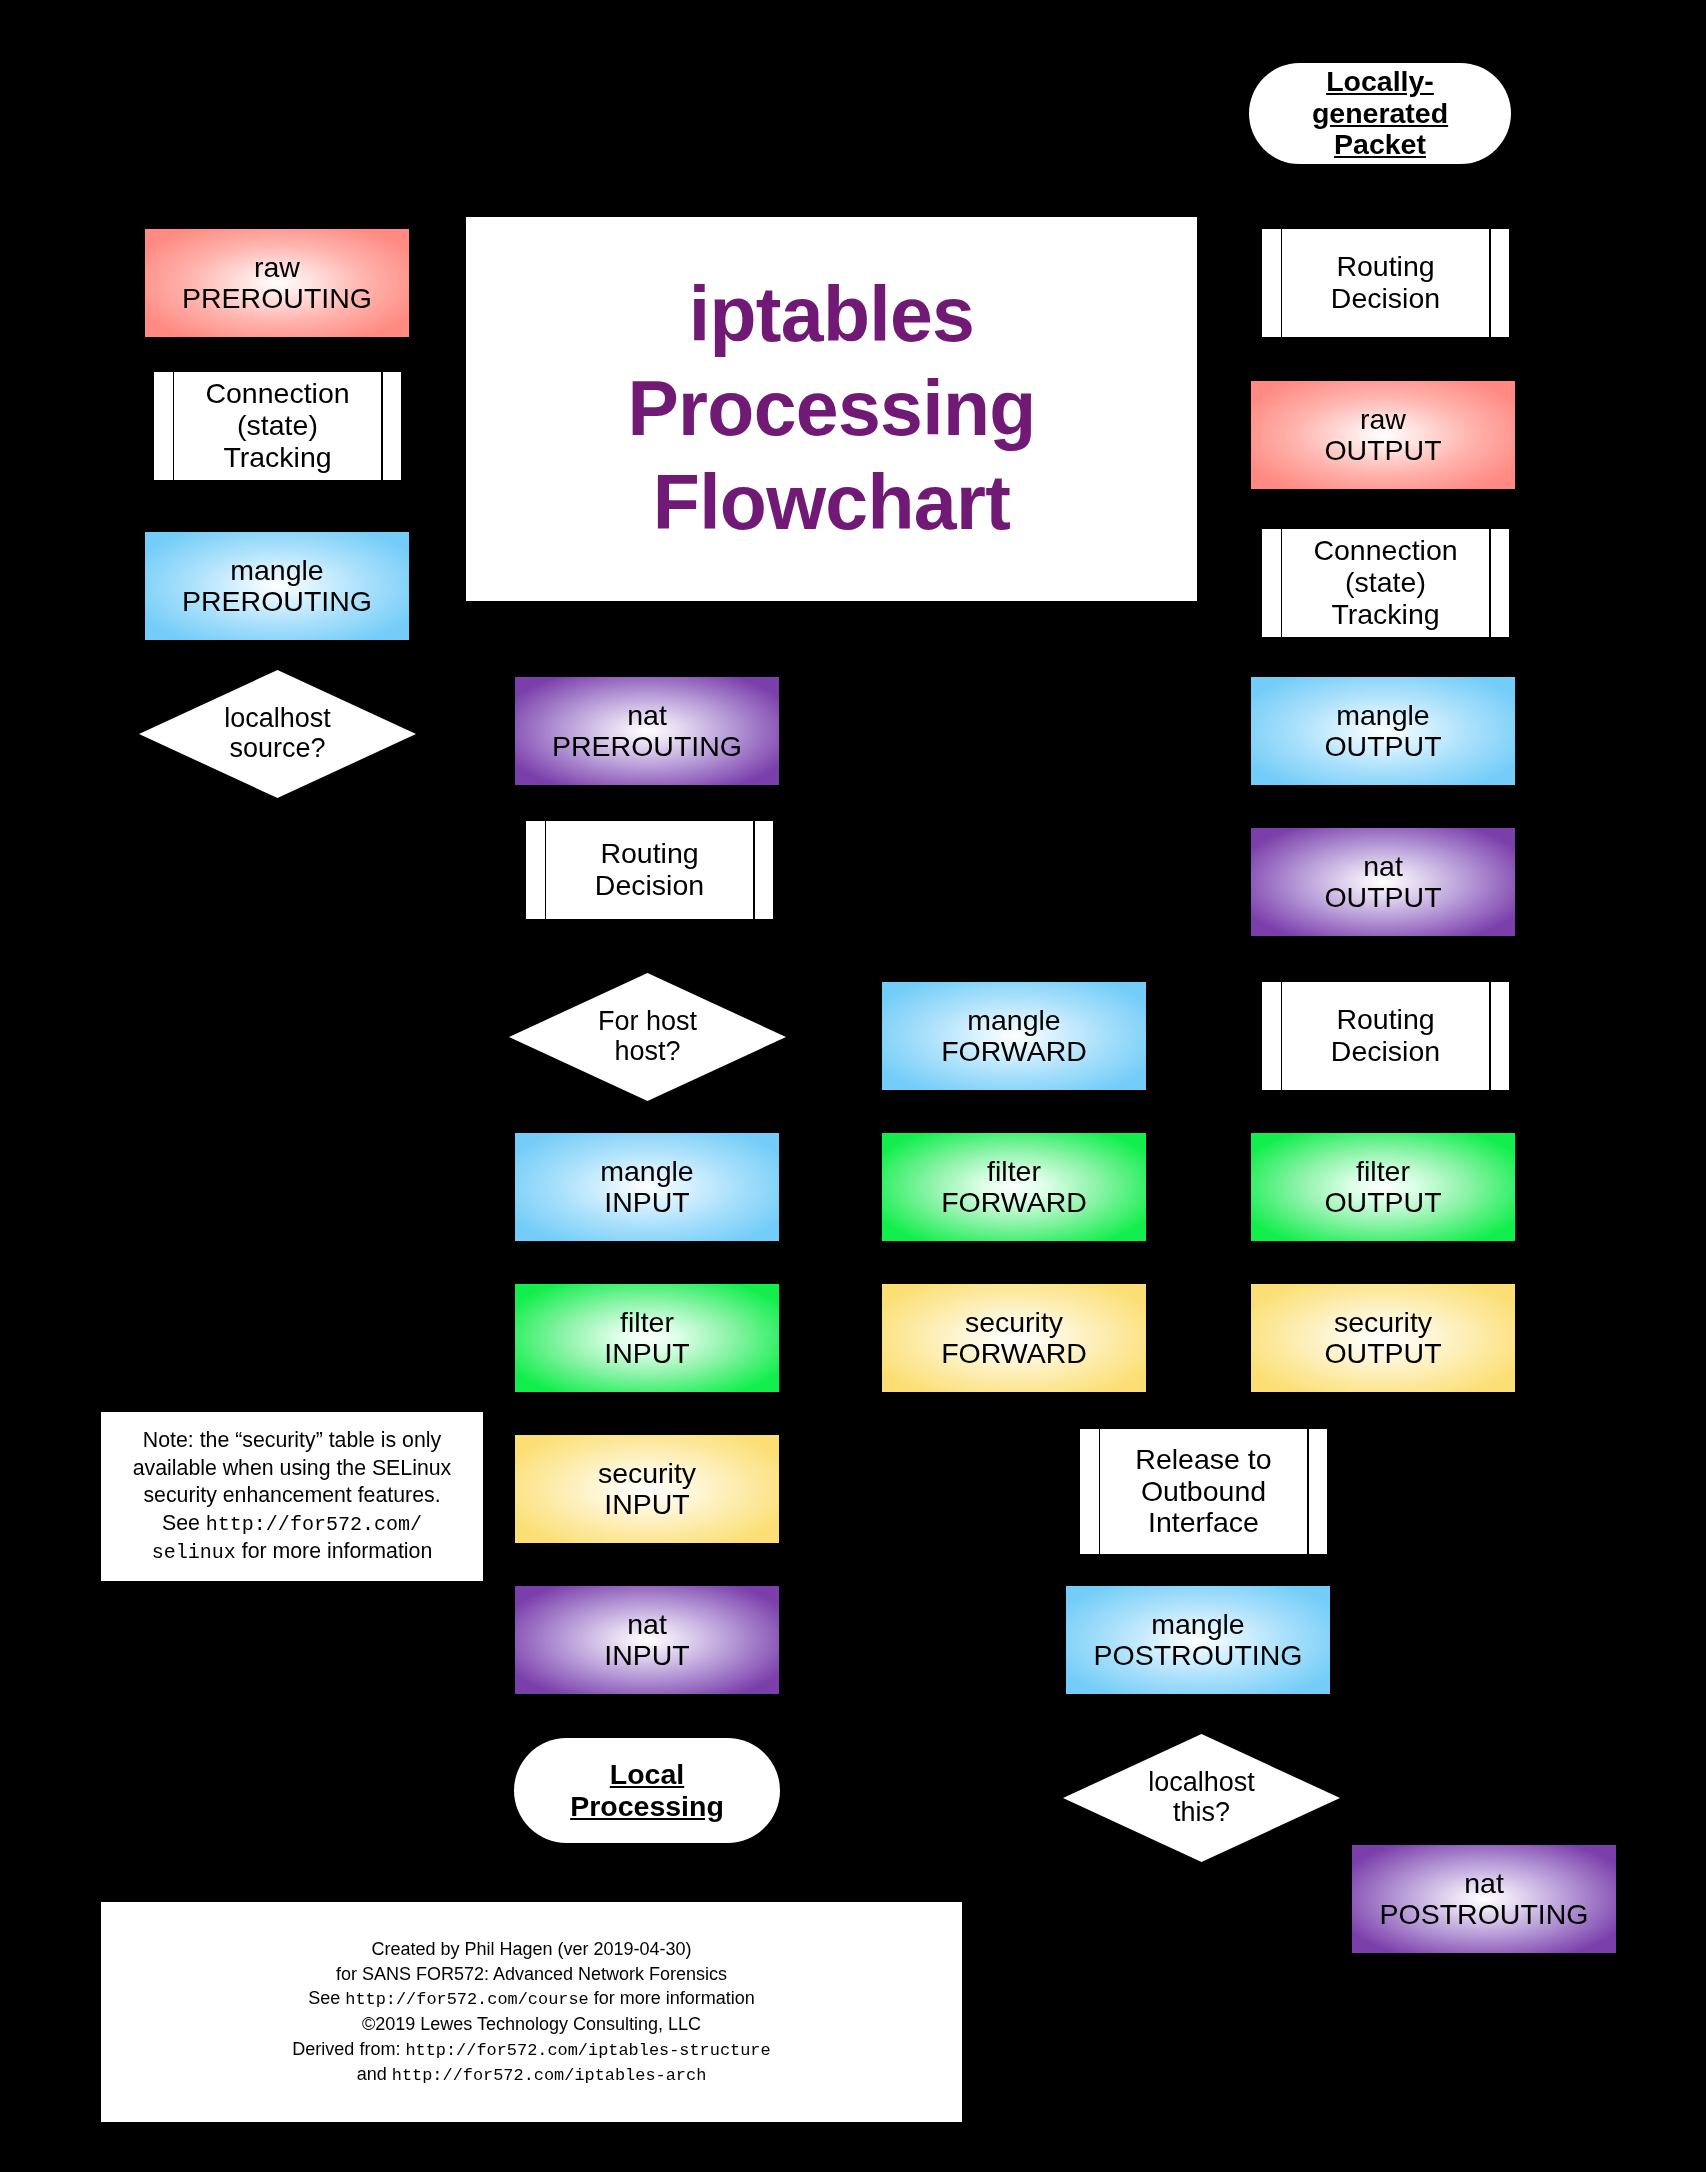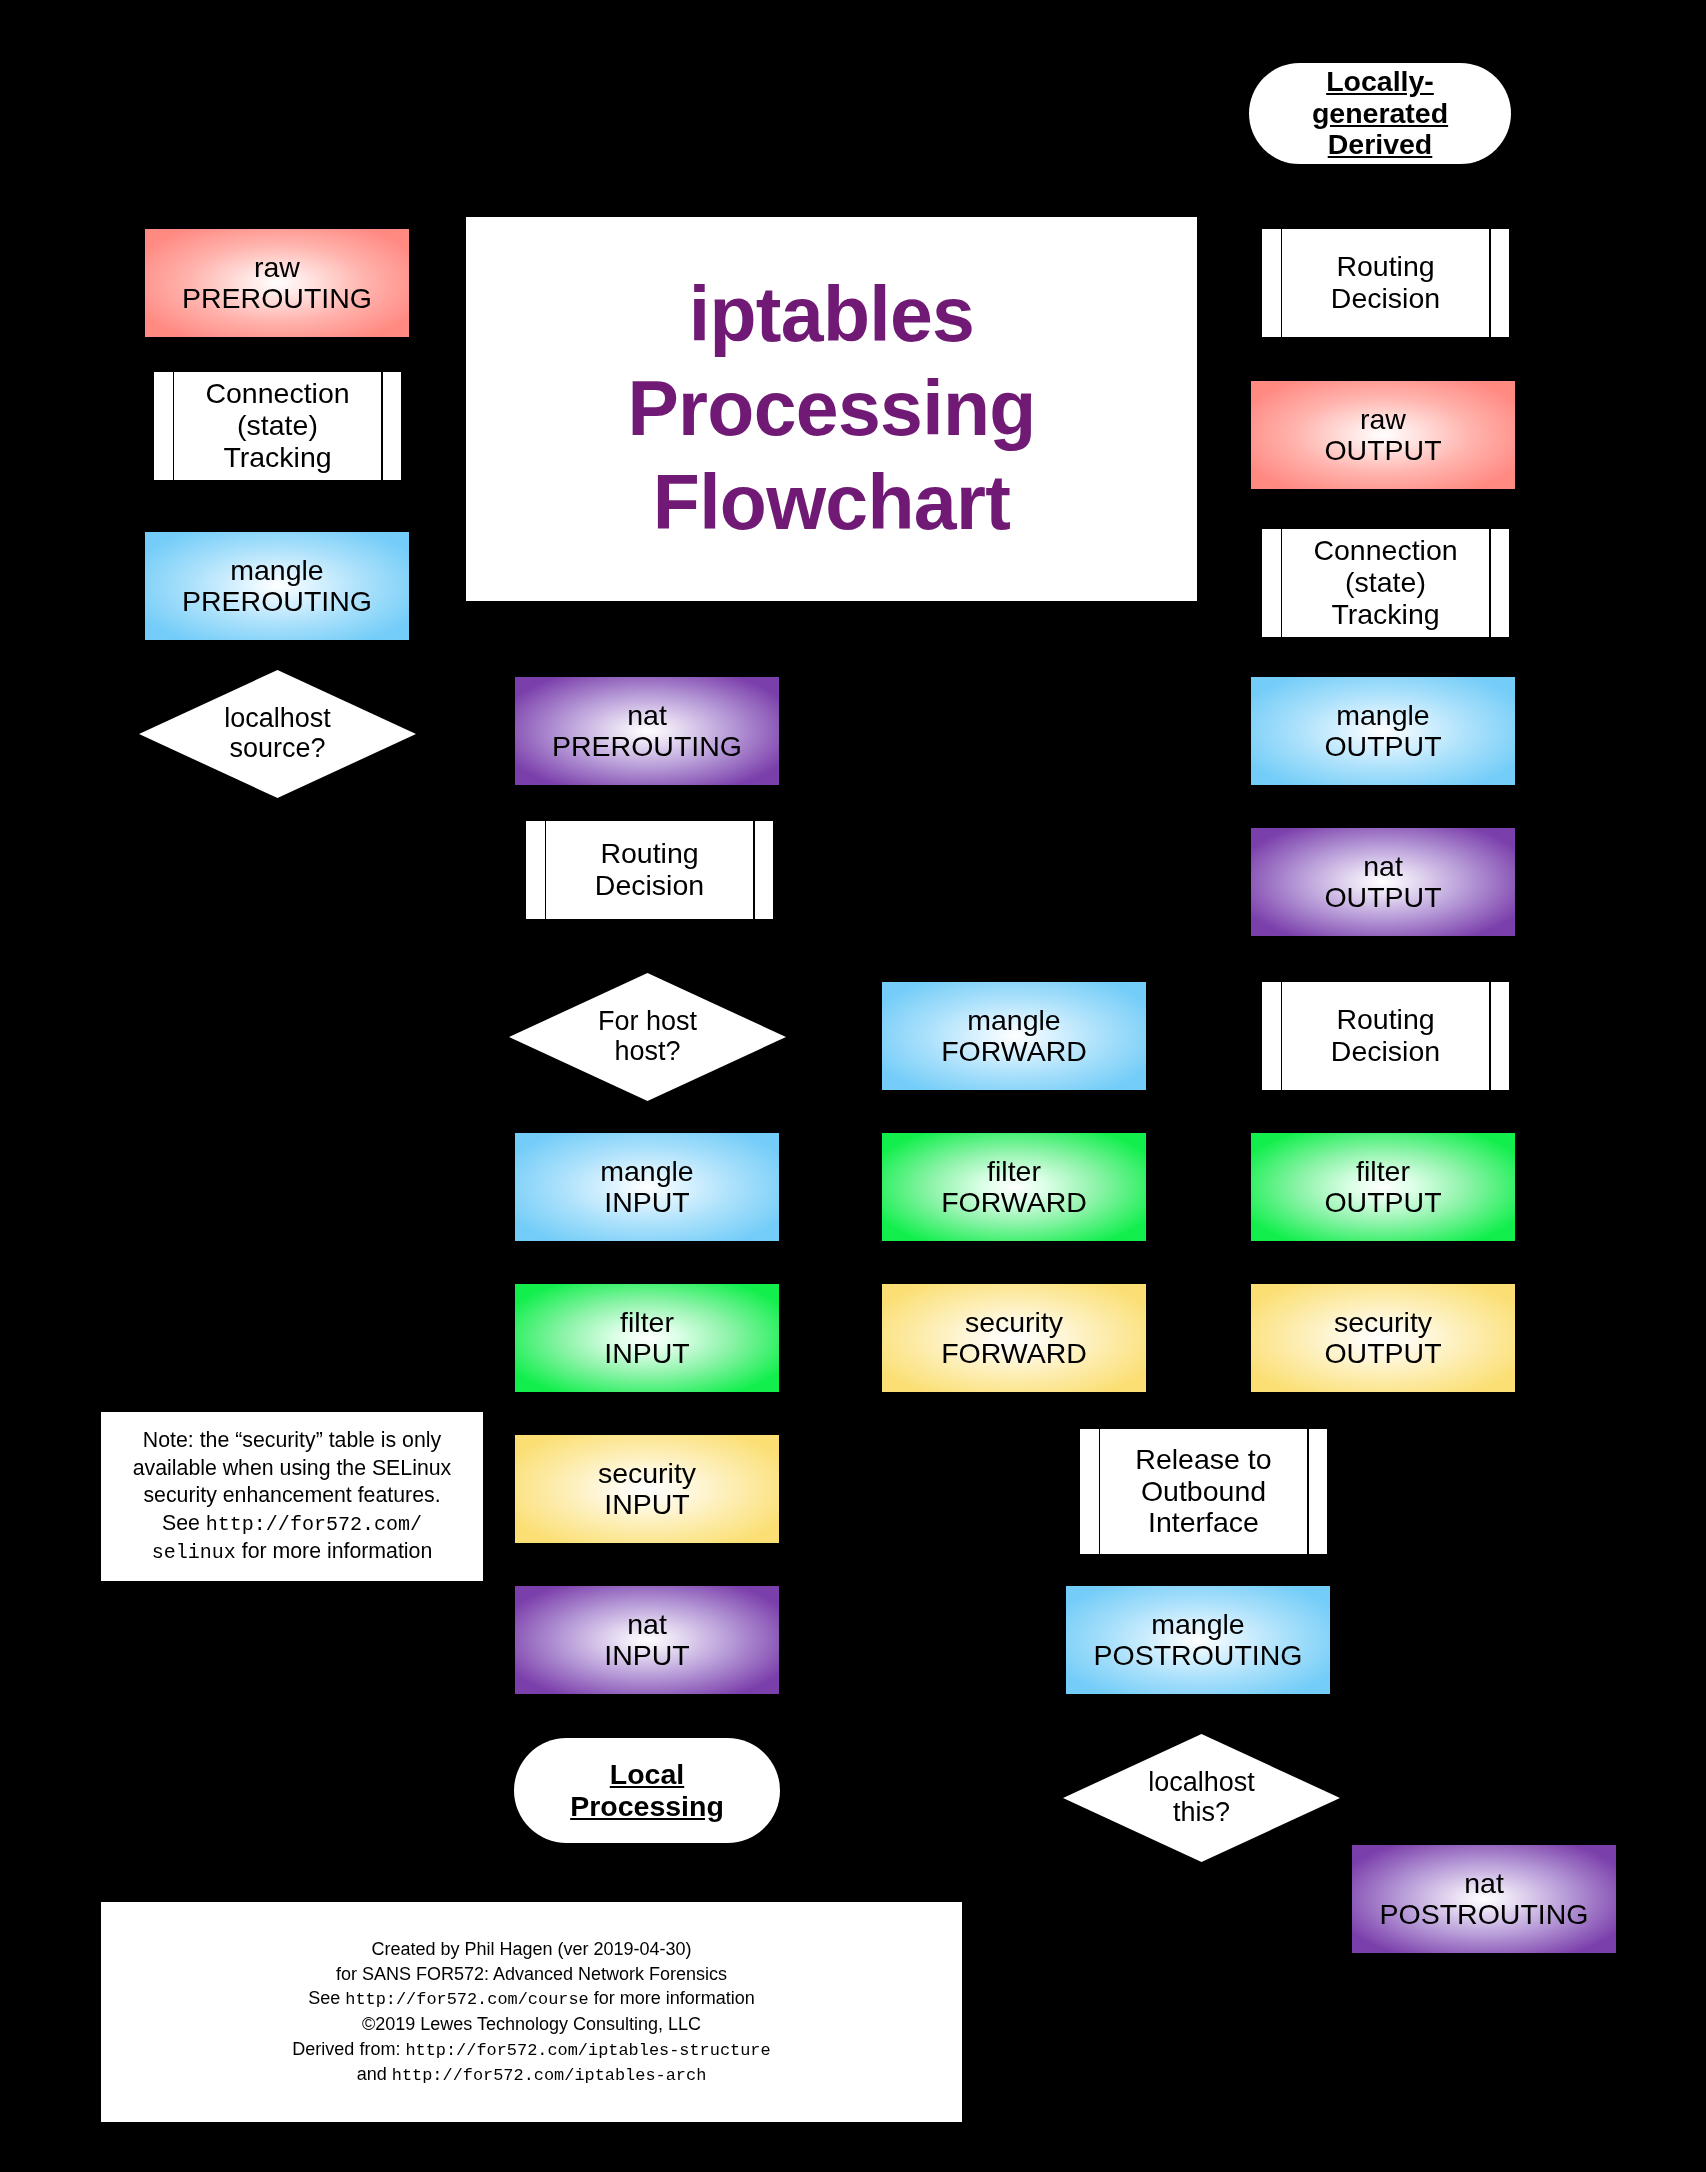--- a/index.html
+++ b/index.html
@@ -84,21 +84,21 @@
 </head>
 <body>
 
 <div id="root">
 
 
   <div class="node term" style="left:1249px;top:63px;width:262px;height:101px;">
     <div>
       <span>Locally-</span><br>
       <span>generated</span><br>
-      <span>Derived</span>
+      <span>Packet</span>
     </div>
   </div>
 
   <div class="node title-panel" style="left:466px;top:217px;width:731px;height:384px;">
     <div>iptables</div>
     <div>Processing</div>
     <div>Flowchart</div>
   </div>
 
   <div class="node chain g-raw" style="left:144px;top:228px;width:266px;height:110px;">

